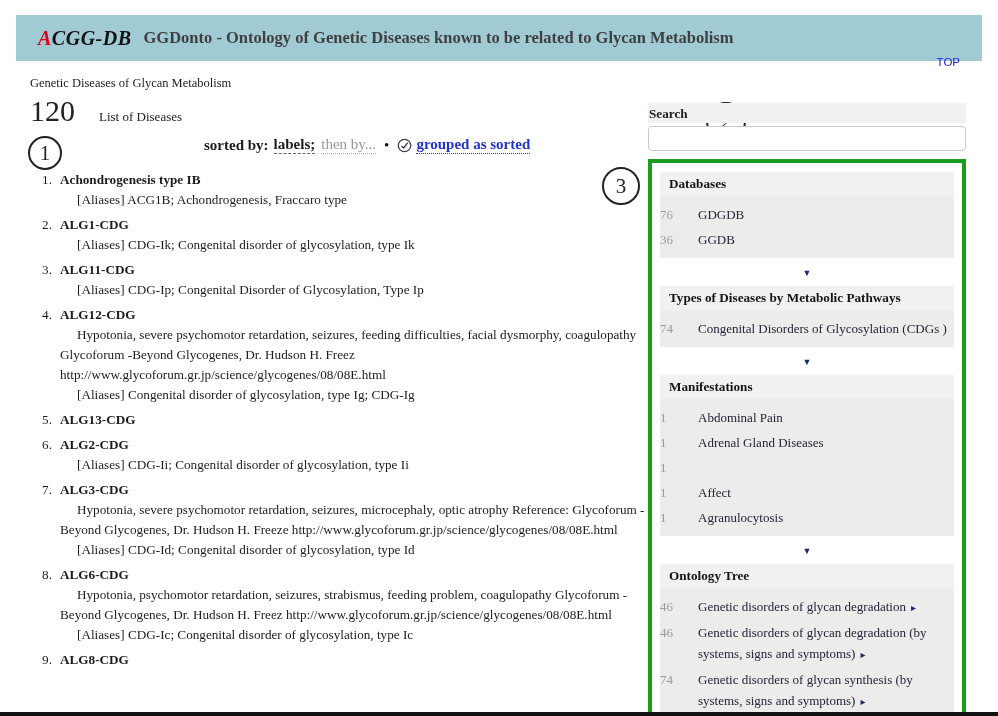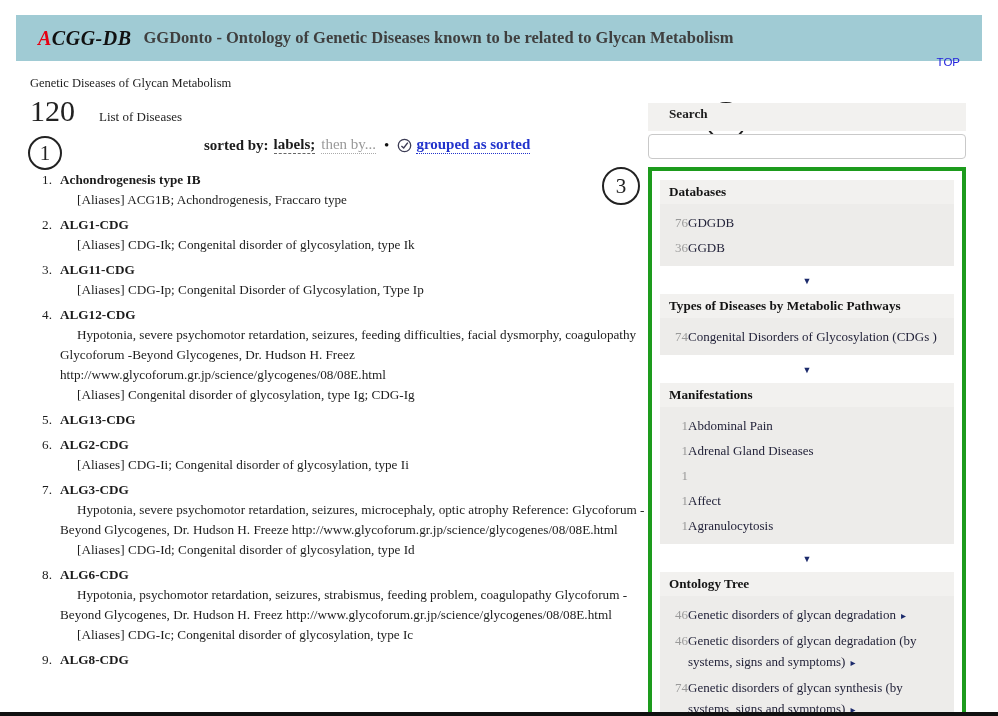--- a/index.html
+++ b/index.html
@@ -44,29 +44,29 @@
   
   .disease-list { position:absolute; left:30px; top:170px; width:618px; font-size:13.2px; line-height:20px; }
   .disease-item { display:flex; margin-bottom:5px; }
   .disease-num { width:22px; text-align:right; margin-right:8px; flex:none; }
   .disease-body { flex:1; min-width:0; }
   .disease-name { font-weight:bold; cursor:pointer; }
   .disease-desc, .disease-aliases { text-indent:17px; overflow-wrap:anywhere; }
 
   
   .sidebar { position:absolute; left:648px; top:103px; width:318px; }
-  .search-header { background:#f2f1ef; height:28px; padding:3px 21px; font-size:13.2px; font-weight:bold; }
+  .search-header { background:#f2f1ef; height:20px; padding:3px 1px; font-size:13.2px; font-weight:bold; }
   .search-input { margin-top:3px; width:100%; height:25px; border:1px solid #c9c9c9;
     border-radius:4px; font-family:"Liberation Serif", serif; font-size:13px; padding:0 8px; background:#fff; }
   .facet-panel { margin-top:8px; border:4px solid #1d9b1d; background:#ffffff; padding:9px 8px; }
   .facet-section { margin-bottom:4px; }
   .facet-header { background:#f2f1ef; padding:4px 9px; font-size:13.2px; font-weight:bold; color:#141414; }
   .facet-items { background:#edecea; padding:6px 6px 6px 0; }
   .facet-item { display:flex; padding:2px 0; font-size:13px; line-height:21px; cursor:pointer; }
-  .facet-count { width:28px; flex:none; text-align:right; color:#9a9a9a; margin-right:0; }
+  .facet-count { width:28px; flex:none; text-align:left; color:#9a9a9a; margin-right:10px; }
   .facet-label { flex:1; min-width:0; color:#23233a; }
   .tree-arrow { color:#1b2a6b; font-size:10px; margin-left:5px; }
   .facet-expander { text-align:center; padding:4px 0 2px 0; cursor:pointer; }
   .expander-icon { color:#1b2a6b; font-size:9px; line-height:9px; display:inline-block; }
 
   .bottom-rule { position:absolute; left:0; bottom:0; width:998px; height:4px; background:#111; }
 </style>
 </head>
 <body>
 

